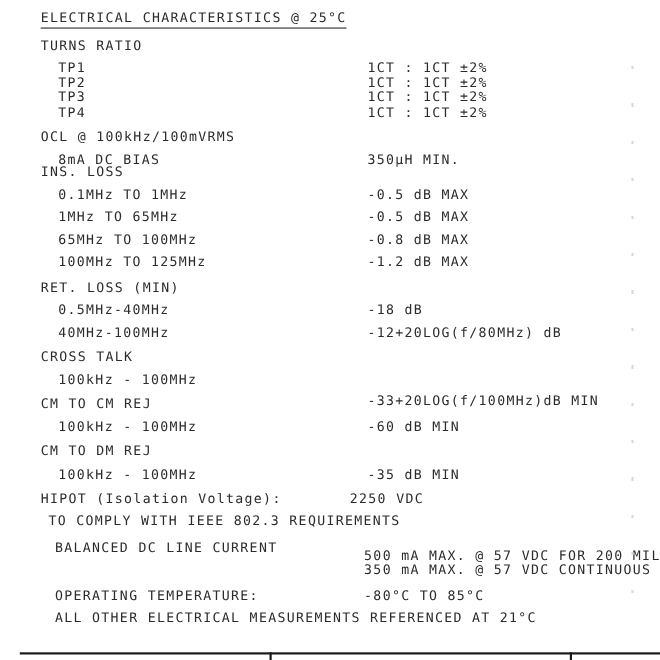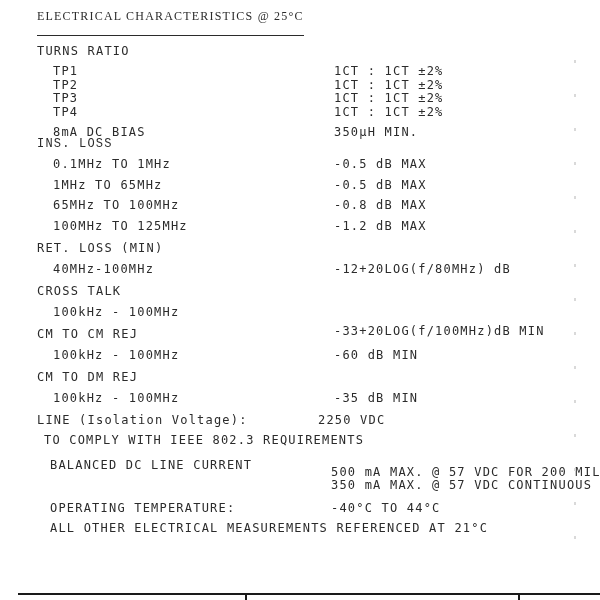--- a/index.html
+++ b/index.html
@@ -5,29 +5,29 @@
   html,body{margin:0;padding:0;}
   body{
     width:600px;height:600px;overflow:hidden;position:relative;
     background:#ffffff;color:#2b2b2b;
     font-family:"DejaVu Sans Mono","Liberation Mono",monospace;
     font-size:12px;letter-spacing:1.2px;
   }
   #sheet{position:absolute;inset:0;}
   .title{
     display:inline-block;margin:10px 0 0 37px;line-height:13.5px;
-    padding-bottom:11px;border-bottom:1.5px solid #2b2b2b;white-space:pre;font-family:Liberation Serif, serif;
+    padding-bottom:1px;border-bottom:1.5px solid #2b2b2b;white-space:pre;
   }
   .row{position:relative;line-height:13.5px;white-space:pre;}
   .lbl{display:inline-block;}
   .val{position:absolute;left:281px;top:0;white-space:pre;}
   .section{margin-top:9px;margin-left:37px;}
   .sub{margin-left:53px;margin-top:0;}
   .loose{margin-top:7px;}
-  .flush{margin-top:-2px;font-family:Liberation Mono, monospace;}
+  .flush{margin-top:-2px;}
   .tight{margin-top:0;}
   .row.section + .row.tight{margin-top:7px;}
   .note{margin-top:6.5px;margin-left:44px;}
   .edge{margin-left:50px;}
   .gap-xl{margin-top:11px;}
   .multi{height:34px;}
   .multi .val{top:7px;}
   .vlow .val{top:19px;}
   .val div{line-height:13.5px;}
   
@@ -44,38 +44,40 @@
 <body>
 
 <div id="sheet">
   <div class="title">ELECTRICAL CHARACTERISTICS @ 25°C</div>
   <div id="rows">
       <div class="row section"><span class="lbl">TURNS RATIO</span></div>
       <div class="row sub tight"><span class="lbl">TP1</span><span class="val">1CT : 1CT ±2%</span></div>
       <div class="row sub tight"><span class="lbl">TP2</span><span class="val">1CT : 1CT ±2%</span></div>
       <div class="row sub tight"><span class="lbl">TP3</span><span class="val">1CT : 1CT ±2%</span></div>
       <div class="row sub tight"><span class="lbl">TP4</span><span class="val">1CT : 1CT ±2%</span></div>
+      <div class="row section"><span class="lbl">OCL @ 100kHz/100mVRMS</span></div>
       <div class="row sub loose"><span class="lbl">8mA DC BIAS</span><span class="val">350µH MIN.</span></div>
       <div class="row section flush"><span class="lbl">INS. LOSS</span></div>
       <div class="row sub loose"><span class="lbl">0.1MHz TO 1MHz</span><span class="val">-0.5 dB MAX</span></div>
       <div class="row sub loose"><span class="lbl">1MHz TO 65MHz</span><span class="val">-0.5 dB MAX</span></div>
       <div class="row sub loose"><span class="lbl">65MHz TO 100MHz</span><span class="val">-0.8 dB MAX</span></div>
       <div class="row sub loose"><span class="lbl">100MHz TO 125MHz</span><span class="val">-1.2 dB MAX</span></div>
       <div class="row section"><span class="lbl">RET. LOSS (MIN)</span></div>
+      <div class="row sub loose"><span class="lbl">0.5MHz-40MHz</span><span class="val">-18 dB</span></div>
       <div class="row sub loose"><span class="lbl">40MHz-100MHz</span><span class="val">-12+20LOG(f/80MHz) dB</span></div>
       <div class="row section"><span class="lbl">CROSS TALK</span></div>
       <div class="row sub loose vlow"><span class="lbl">100kHz - 100MHz</span><span class="val">-33+20LOG(f/100MHz)dB MIN</span></div>
       <div class="row section"><span class="lbl">CM TO CM REJ</span></div>
       <div class="row sub loose"><span class="lbl">100kHz - 100MHz</span><span class="val">-60 dB MIN</span></div>
       <div class="row section"><span class="lbl">CM TO DM REJ</span></div>
       <div class="row sub loose"><span class="lbl">100kHz - 100MHz</span><span class="val">-35 dB MIN</span></div>
-      <div class="row section"><span class="lbl">LINE (Isolation Voltage):</span><span class="val">2250 VDC</span></div>
+      <div class="row section"><span class="lbl">HIPOT (Isolation Voltage):</span><span class="val">2250 VDC</span></div>
       <div class="row row note"><span class="lbl">TO COMPLY WITH IEEE 802.3 REQUIREMENTS</span></div>
       <div class="row section gap-xl multi edge"><span class="lbl">BALANCED DC LINE CURRENT</span><span class="val"><div>500 mA MAX. @ 57 VDC FOR 200 MILLISE</div><div>350 mA MAX. @ 57 VDC CONTINUOUS</div></span></div>
-      <div class="row section edge"><span class="lbl">OPERATING TEMPERATURE:</span><span class="val">-40°C TO 44°C</span></div>
+      <div class="row section edge"><span class="lbl">OPERATING TEMPERATURE:</span><span class="val">-80°C TO 85°C</span></div>
       <div class="row row edge loose"><span class="lbl">ALL OTHER ELECTRICAL MEASUREMENTS REFERENCED AT 21°C</span></div>
     </div>
 
   <div class="edge-dashes"></div>
   <div class="h-border"></div>
   <div class="v-tick t1"></div>
   <div class="v-tick t2"></div>
 </div>
 
 </body></html>

